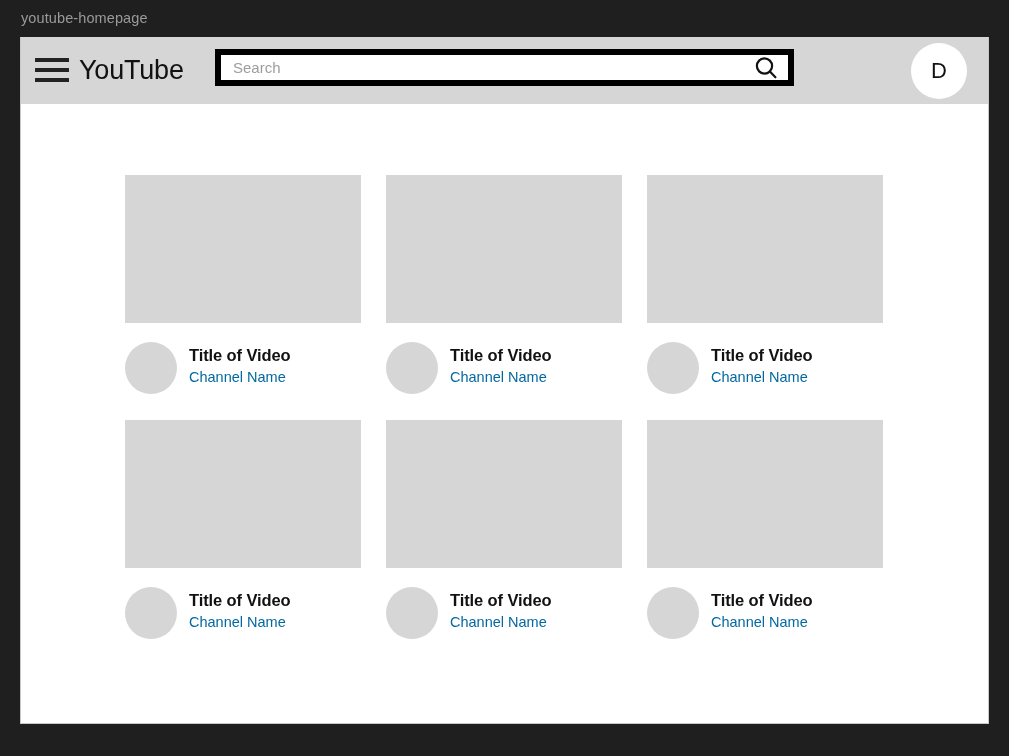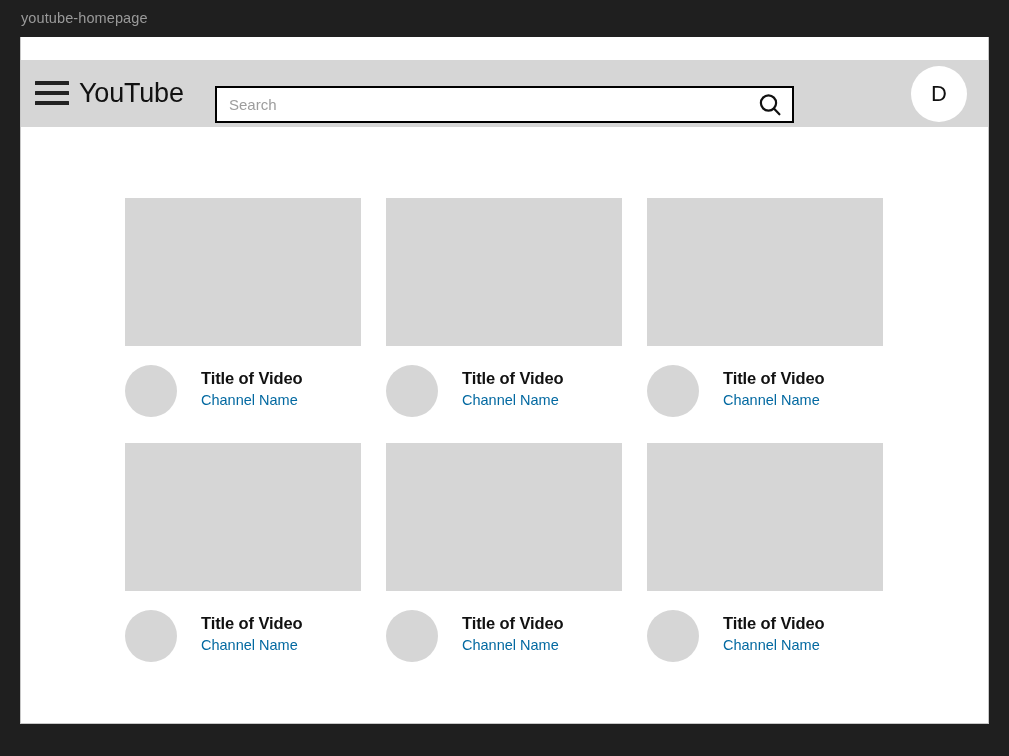--- a/index.html
+++ b/index.html
@@ -50,21 +50,20 @@
   }
 
   
   #header {
     position: relative;
     width: 100%;
     height: 67px;
     background: #d6d6d6;
     display: flex;
     align-items: center;
-    margin-top: 23px;
   }
 
   #menu-button {
     position: absolute;
     left: 14px;
     top: 15px;
     width: 38px;
     height: 36px;
     display: flex;
     flex-direction: column;
@@ -89,25 +88,25 @@
     align-items: center;
     font-size: 27px;
     color: #111111;
     letter-spacing: -0.2px;
     cursor: pointer;
   }
 
   #searchbar {
     position: absolute;
     left: 194px;
-    top: 26px;
+    top: 12px;
     width: 579px;
     height: 37px;
     background: #ffffff;
-    border: 2px solid #000000;
+    border: 6px solid #000000;
     display: flex;
     align-items: flex-end;
     cursor: text;
   }
 
   #search-input {
     flex: 1;
     height: 100%;
     border: none;
     outline: none;
@@ -174,21 +173,21 @@
   .thumbnail {
     width: 236px;
     height: 148px;
     background: #d6d6d6;
   }
 
   .card-meta {
     display: flex;
     align-items: flex-start;
     margin-top: 19px;
-    gap: 24px;
+    gap: 12px;
   }
 
   .channel-avatar {
     width: 52px;
     height: 52px;
     min-width: 52px;
     border-radius: 50%;
     background: #d6d6d6;
   }
 

